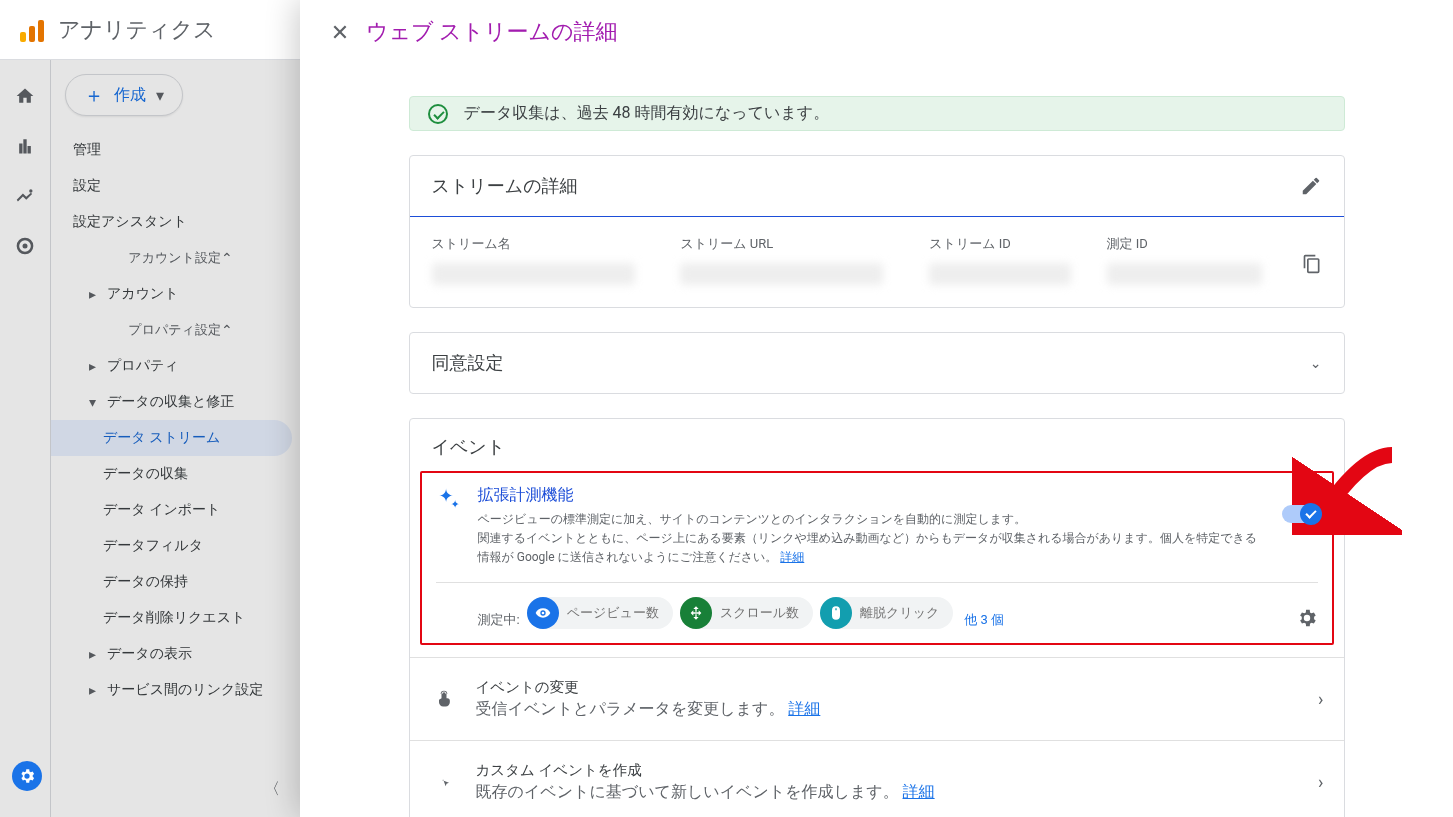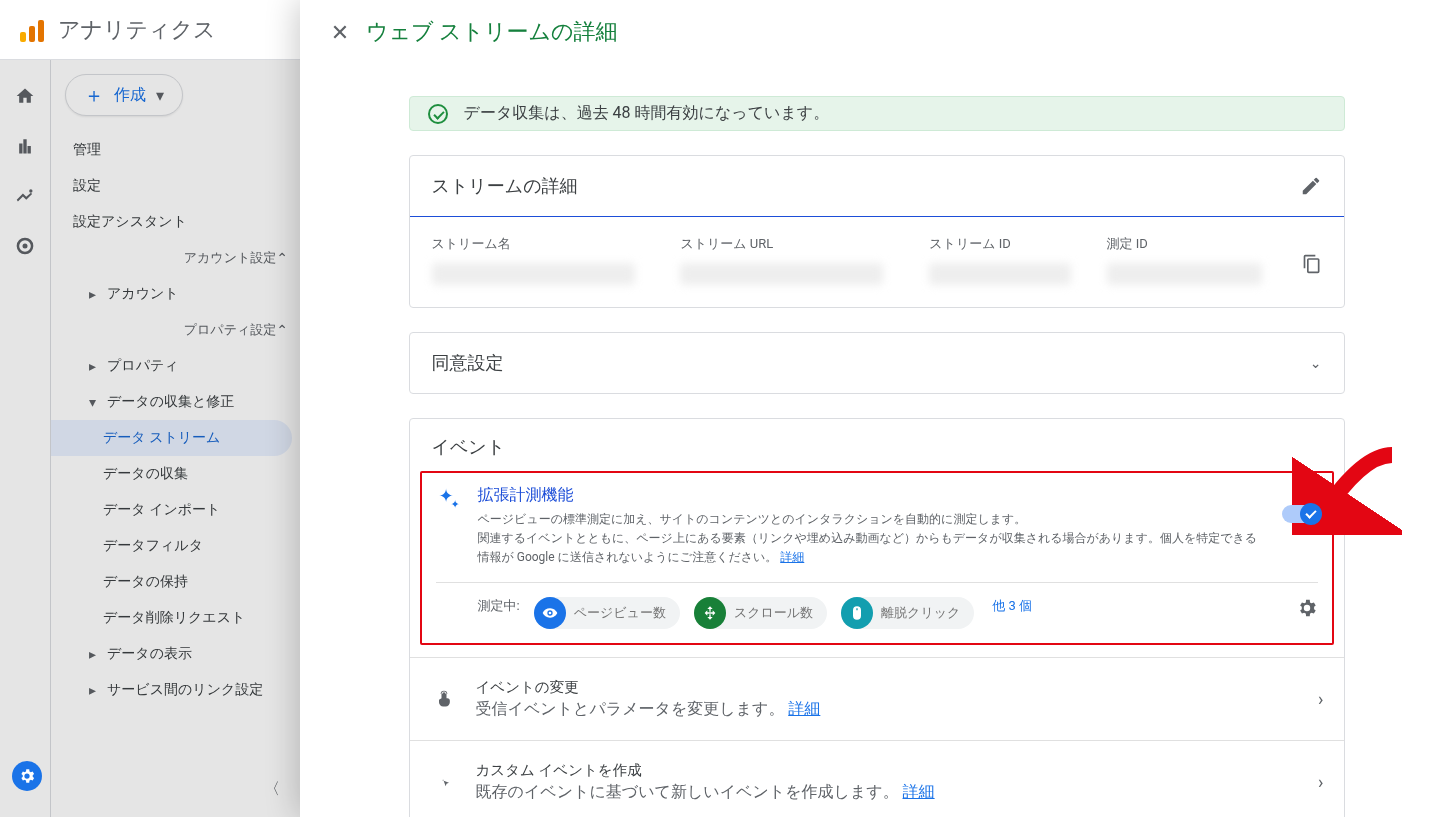--- a/index.html
+++ b/index.html
@@ -20,36 +20,36 @@
     .leftrail { position: absolute; top: 60px; left: 0; width: 50px; bottom: 0; display: flex; flex-direction: column; align-items: center; padding-top: 24px; gap: 26px; }
     .rail-ic { width: 24px; height: 24px; display: flex; align-items: center; justify-content: center; color: #5f6368; }
     .rail-ic svg { width: 20px; height: 20px; fill: currentColor; }
 
     
     .sidenav { position: absolute; top: 60px; left: 50px; width: 250px; bottom: 0; border-left: 1px solid #dadce0; padding-top: 14px; }
     .create-btn { margin: 0 0 16px 14px; height: 42px; padding: 0 18px; display: inline-flex; align-items: center; background: #fff; border: 1px solid #dadce0; border-radius: 28px; box-shadow: 0 1px 2px rgba(0,0,0,0.08); color: #1a73e8; cursor: pointer; }
     .create-btn .plus { font-size: 20px; margin-right: 10px; color: #1a73e8; }
     .create-btn .caret { margin-left: 10px; color: #5f6368; }
     .nav-item { display: flex; align-items: center; height: 36px; padding: 0 12px 0 22px; font-size: 14px; color: #3c4043; cursor: pointer; }
-    .nav-group { display: flex; align-items: center; height: 36px; padding: 0 12px 0 22px; font-size: 13px; color: #5f6368; cursor: pointer; justify-content: flex-end; }
+    .nav-group { display: flex; align-items: center; height: 36px; padding: 0 12px 0 22px; font-size: 13px; color: #5f6368; cursor: pointer; justify-content: center; }
     .sub { padding-left: 38px; }
     .sub2 { padding-left: 52px; }
     .tw { width: 10px; display: inline-block; margin-right: 8px; color: #5f6368; }
     .nav-item.active { background: #e8f0fe; color: #1967d2; border-radius: 0 20px 20px 0; margin-right: 8px; }
     .chev { font-size: 14px; color: #5f6368; }
     .collapse-btn { position: absolute; bottom: 14px; right: 14px; width: 28px; height: 28px; display: flex; align-items: center; justify-content: center; color: #5f6368; cursor: pointer; }
 
     
     .bottom-gear { position: absolute; bottom: 26px; left: 12px; width: 30px; height: 30px; border-radius: 50%; background: #1a73e8; display: flex; align-items: center; justify-content: center; color: #fff; z-index: 4; }
 
     
     .panel { position: absolute; top: 0; left: 300px; right: 0; bottom: 0; background: #fff; z-index: 10; box-shadow: -4px 0 30px rgba(0,0,0,0.2); overflow: hidden; }
     .panel-head { height: 64px; display: flex; align-items: center; padding: 0 20px; }
     .panel-close { width: 40px; height: 40px; display: flex; align-items: center; justify-content: center; font-size: 22px; color: #5f6368; cursor: pointer; margin-right: 6px; }
-    .panel-title { font-size: 22px; color: #15803d; }
+    .panel-title { font-size: 22px; color: #a21caf; }
     .panel-body { position: absolute; top: 64px; left: 0; right: 0; bottom: 0; overflow-y: auto; display: flex; justify-content: center; }
     .panel-inner { width: 936px; padding-top: 32px; }
 
     .banner { border: 1px solid #ceead6; background: #e6f4ea; border-radius: 4px; padding: 6px 18px; display: flex; align-items: center; margin-bottom: 24px; }
     .banner .ok { width: 20px; height: 20px; border: 2px solid #1e8e3e; border-radius: 50%; margin-right: 16px; position: relative; }
     .banner .ok::after { content: ''; position: absolute; left: 4px; top: 5px; width: 8px; height: 4px; border-left: 2px solid #1e8e3e; border-bottom: 2px solid #1e8e3e; transform: rotate(-45deg); }
 
     .card { border: 1px solid #dadce0; border-radius: 4px; background: #fff; margin-bottom: 24px; }
     .card-h { display: flex; align-items: center; justify-content: space-between; padding: 18px 22px; font-size: 18px; color: #3c4043; }
     .pencil, .gear { width: 22px; height: 22px; color: #5f6368; cursor: pointer; }
@@ -71,21 +71,21 @@
     .sparkle::before { content: '✦'; font-size: 18px; position: absolute; top: 0; left: 3px; }
     .sparkle::after { content: '✦'; font-size: 11px; position: absolute; top: 13px; left: 15px; }
     .eh-title { font-size: 16px; color: #1d4ed8; margin-bottom: 4px; }
     .eh-desc { font-size: 12px; color: #5f6368; line-height: 1.6; }
     .eh-link { color: #1a73e8; cursor: pointer; text-decoration: underline; }
     .toggle { width: 36px; height: 18px; background: #aecbfa; border-radius: 10px; position: relative; flex: 0 0 auto; margin-left: 20px; margin-top: 20px; cursor: pointer; }
     .toggle .knob { position: absolute; right: -4px; top: -2px; width: 22px; height: 22px; background: #1a73e8; border-radius: 50%; display: flex; align-items: center; justify-content: center; }
     .toggle .knob::after { content: ''; width: 8px; height: 4px; border-left: 2px solid #fff; border-bottom: 2px solid #fff; transform: rotate(-45deg); margin-top: -2px; }
 
     .divider { height: 1px; background: #e0e0e0; margin: 14px 0; }
-    .chips-row { display: flex; align-items: flex-start; gap: 14px; }
+    .chips-row { display: flex; align-items: flex-end; gap: 7px; }
     .chips-label { font-size: 13px; color: #5f6368; }
     .chip { display: inline-flex; align-items: center; background: #f1f3f4; border-radius: 18px; padding-right: 14px; height: 32px; font-size: 13px; color: #737373; }
     .chip .ci { width: 32px; height: 32px; border-radius: 50%; display: flex; align-items: center; justify-content: center; margin-right: 8px; color: #fff; }
     .chip .ci svg { width: 16px; height: 16px; fill: currentColor; }
     .ci.blue { background: #1a73e8; }
     .ci.green { background: #188038; }
     .ci.teal { background: #129eaf; }
     .more-chip { font-size: 13px; color: #1a73e8; cursor: pointer; margin-left: 4px; }
     .gear-right { margin-left: auto; }
 

